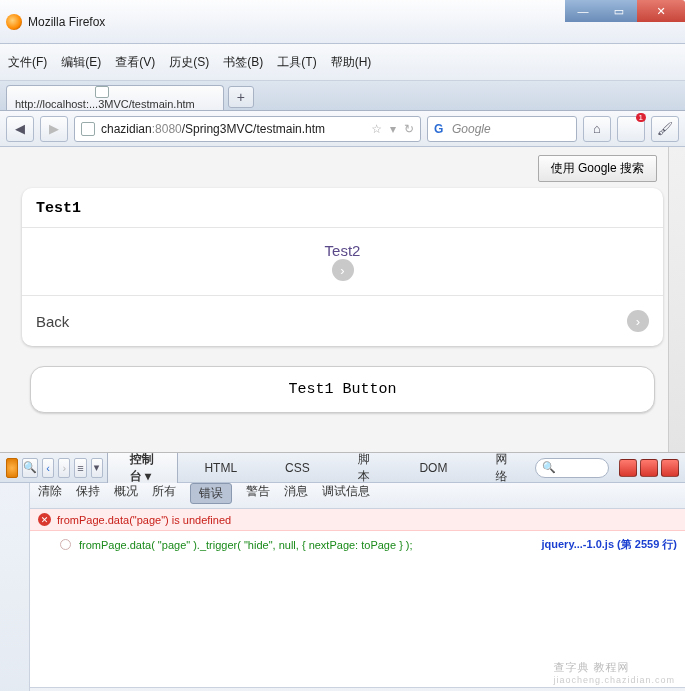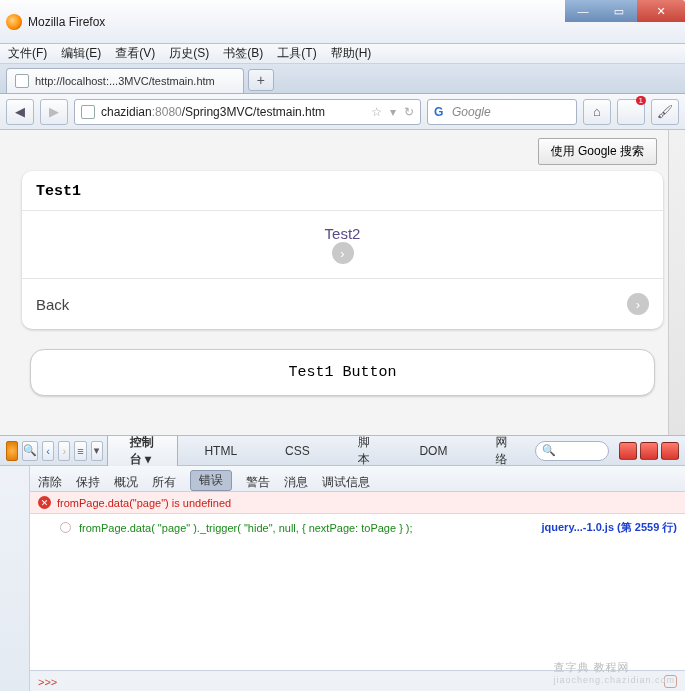--- a/index.html
+++ b/index.html
@@ -8,25 +8,25 @@
 
 .titlebar { height: 44px; background: linear-gradient(#fdfdfe,#e8edf5); border-bottom: 1px solid #b8c4d6; display: flex; align-items: center; padding: 0 6px; position: relative; }
 .ff-icon { width: 16px; height: 16px; border-radius: 50%; background: radial-gradient(circle at 40% 40%, #ffd27a, #ff8a00 60%, #7a2e00); margin-right: 6px; }
 .title-text { font-size: 12px; color: #222; }
 .win-controls { position: absolute; right: 0; top: 0; display: flex; }
 .win-btn { width: 36px; height: 22px; display: flex; align-items: center; justify-content: center; font-size: 11px; color: #fff; }
 .win-min { background: linear-gradient(#9bb8da,#6a8cb8); }
 .win-max { background: linear-gradient(#9bb8da,#6a8cb8); }
 .win-close { background: linear-gradient(#e67a6e,#c8453a); width: 48px; border-top-right-radius: 3px; }
 
-.menubar { height: 20px; background: linear-gradient(#f8f9fb,#e9eef5); border-bottom: 1px solid #c9d2de; display: flex; align-items: center; padding: 0 8px; gap: 14px; font-size: 12px; }
+.menubar { height: 37px; background: linear-gradient(#f8f9fb,#e9eef5); border-bottom: 1px solid #c9d2de; display: flex; align-items: center; padding: 0 8px; gap: 14px; font-size: 12px; }
 .menubar span { color: #222; }
 
 .tabbar { height: 30px; background: linear-gradient(#dde5ef,#cdd8e6); border-bottom: 1px solid #a8b4c6; display: flex; align-items: flex-end; padding: 0 6px; gap: 4px; }
-.tab { background: linear-gradient(#fdfdfd,#eef1f6); border: 1px solid #a8b4c6; border-bottom: none; border-radius: 4px 4px 0 0; height: 25px; display: flex; align-items: center; padding: 0 28px 0 8px; font-size: 11px; color: #333; max-width: 270px; position: relative; }
+.tab { background: linear-gradient(#fdfdfd,#eef1f6); border: 1px solid #a8b4c6; border-bottom: none; border-radius: 4px 4px 0 0; height: 25px; display: flex; align-items: center; padding: 0 28px 0 8px; font-size: 11px; color: #333; max-width: 270px; position: relative; flex-direction: column; }
 .tab .page-icon { width: 14px; height: 14px; border: 1px solid #9aa; background: #fff; margin-right: 6px; border-radius: 2px; }
 .newtab { width: 26px; height: 22px; border: 1px solid #a8b4c6; border-radius: 3px; background: linear-gradient(#f3f6fa,#e1e7ef); display: flex; align-items: center; justify-content: center; color: #556; font-size: 14px; margin-bottom: 2px; }
 
 .navbar { height: 36px; background: linear-gradient(#f6f8fb,#e6ebf2); border-bottom: 1px solid #b8c4d6; display: flex; align-items: center; padding: 0 6px; gap: 6px; }
 .nav-btn { width: 28px; height: 26px; border: 1px solid #b0bcce; border-radius: 3px; background: linear-gradient(#fdfdfd,#e8edf4); display: flex; align-items: center; justify-content: center; color: #556; font-size: 13px; }
 .urlbar { flex: 1; height: 26px; border: 1px solid #a8b4c6; border-radius: 3px; background: #fff; display: flex; align-items: center; padding: 0 6px; gap: 6px; font-size: 12px; }
 .urlbar .page-icon { width: 14px; height: 14px; border: 1px solid #9aa; background: #fff; border-radius: 2px; }
 .url-host { color: #888; }
 .url-host .dark { color: #222; }
 .url-icons { margin-left: auto; display: flex; gap: 8px; color: #aaa; }
@@ -54,21 +54,21 @@
 .dt-tab { padding:4px 22px; font-size:12px; color:#333; border-radius:3px; }
 .dt-tab.active { background:linear-gradient(#fdfdfd,#e6ebf2); border:1px solid #a8b4c6; font-weight:bold; }
 .dt-search { margin-left:auto; width:120px; height:20px; border:1px solid #a8b4c6; border-radius:10px; background:#fff; display:flex; align-items:center; padding:0 6px; color:#888; font-size:11px; }
 .dt-rbtns { display:flex; gap:3px; margin-left:6px; }
 .dt-rbtn { width:18px; height:18px; border-radius:3px; border:1px solid rgba(0,0,0,0.4); }
 .dt-rbtn.r1{background:linear-gradient(#ff7a6e,#d8382e)}.dt-rbtn.r2{background:linear-gradient(#ff7a6e,#d8382e)}.dt-rbtn.r3{background:linear-gradient(#ff7a6e,#d8382e)}
 
 .dt-sidebar-row { display:flex; flex:1; }
 .dt-left { width:30px; background:linear-gradient(#eef2f8,#e4eaf2); border-right:1px solid #c9d2de; }
 .dt-main { flex:1; display:flex; flex-direction:column; }
-.dt-subtabs { height:26px; background:linear-gradient(#f6f8fb,#e9eef5); border-bottom:1px solid #c9d2de; display:flex; align-items:flex-end; padding:0 8px; gap:14px; font-size:12px; color:#333; }
+.dt-subtabs { height:26px; background:linear-gradient(#f6f8fb,#e9eef5); border-bottom:1px solid #c9d2de; display:flex; align-items:flex-start; padding:0 8px; gap:14px; font-size:12px; color:#333; }
 .dt-subtabs .sel { background:#b8c4d6; border:1px solid #8a99b0; border-radius:3px; padding:1px 8px; }
 .dt-console { flex:1; background:#fff; overflow:auto; }
 .err-row { background:#ffecec; border-bottom:1px solid #ffcaca; padding:4px 8px; font-size:11px; color:#c8201a; display:flex; align-items:center; gap:6px; }
 .err-ic { width:13px; height:13px; border-radius:50%; background:#d8382e; color:#fff; display:flex; align-items:center; justify-content:center; font-size:9px; }
 .code-row { padding:6px 8px 6px 30px; font-size:11px; font-family:"Courier New",monospace; display:flex; align-items:center; gap:8px; }
 .code-dot { width:11px; height:11px; border-radius:50%; border:1px solid #d0b0b0; background:#fff; }
 .code-txt { color:#1a8a1a; }
 .code-src { margin-left:auto; color:#1a3fd0; font-weight:bold; }
 .dt-cmd { height:22px; border-top:1px solid #c9d2de; display:flex; align-items:center; padding:0 8px; font-size:11px; color:#c8453a; font-family:monospace; gap:6px; }
 .dt-cmd .sq{width:13px;height:13px;border:1px solid #d0a090;border-radius:3px;margin-left:auto}

